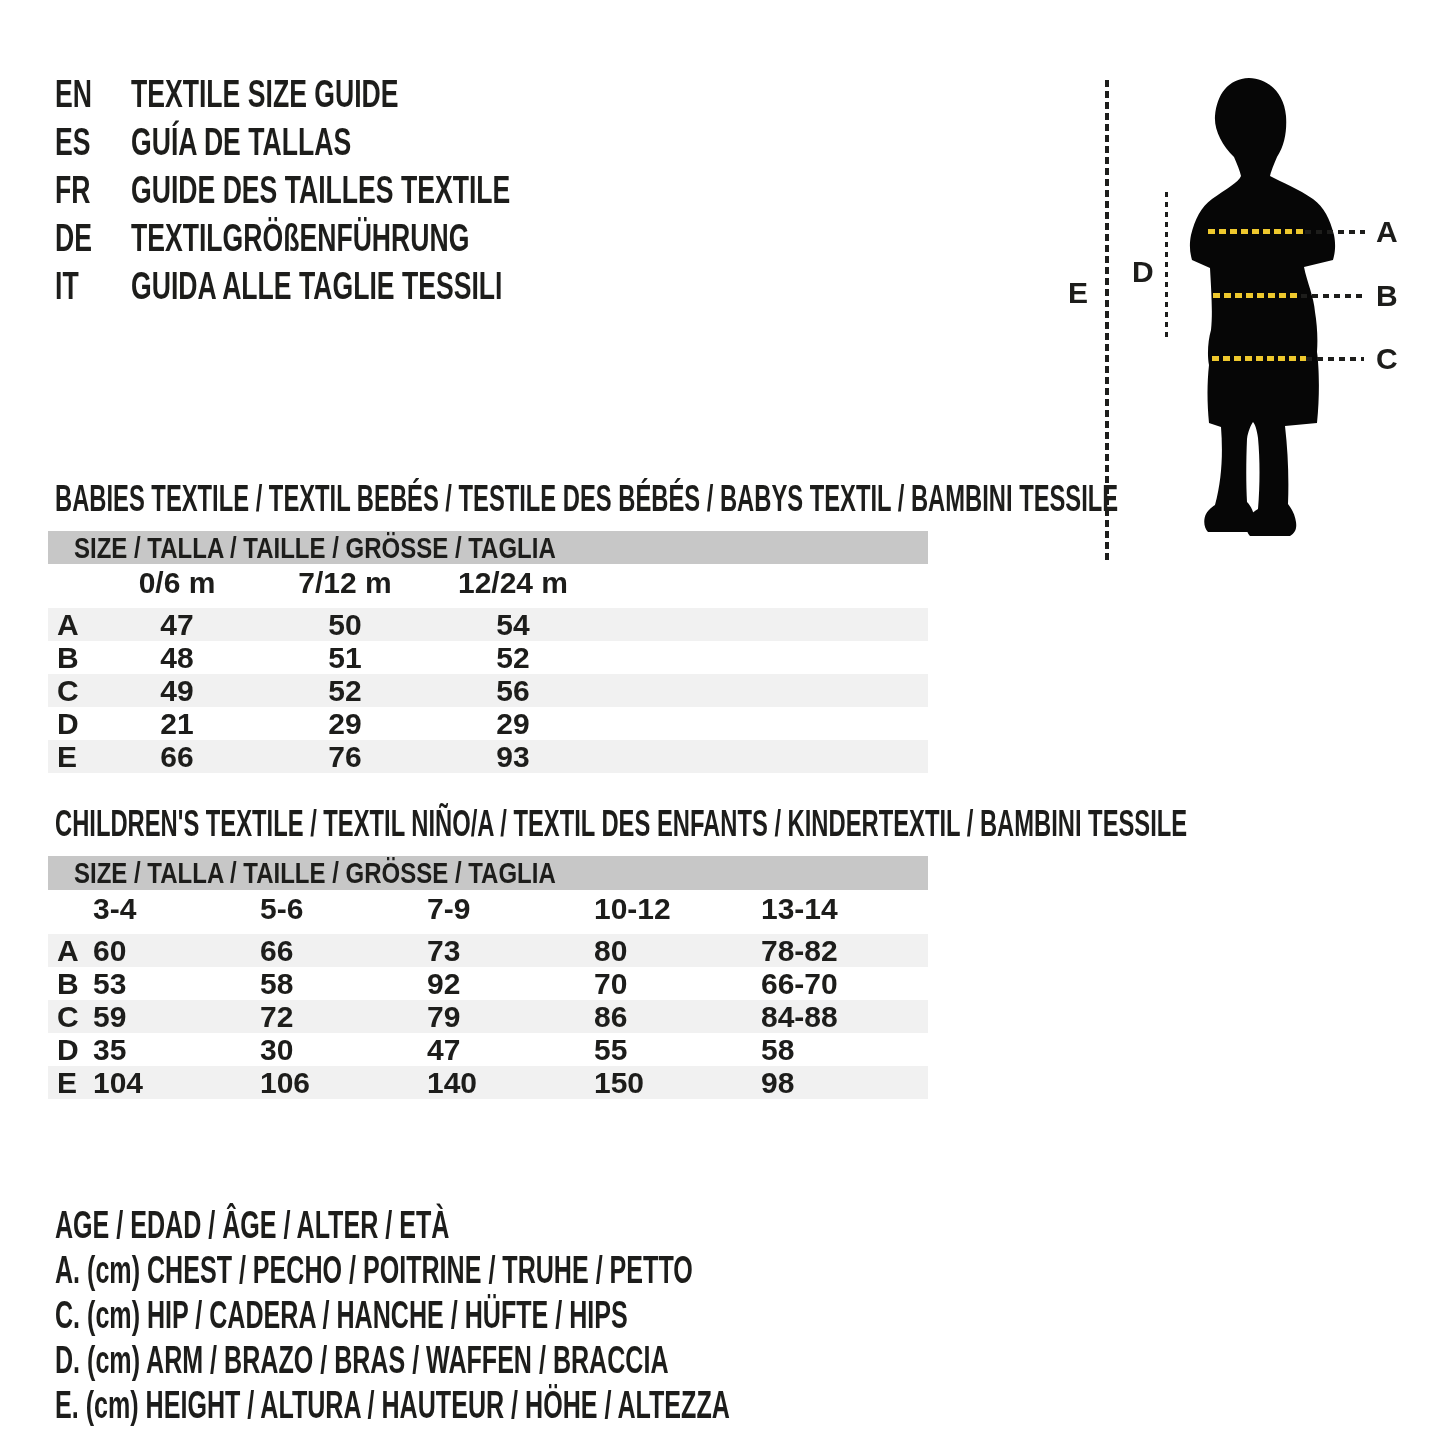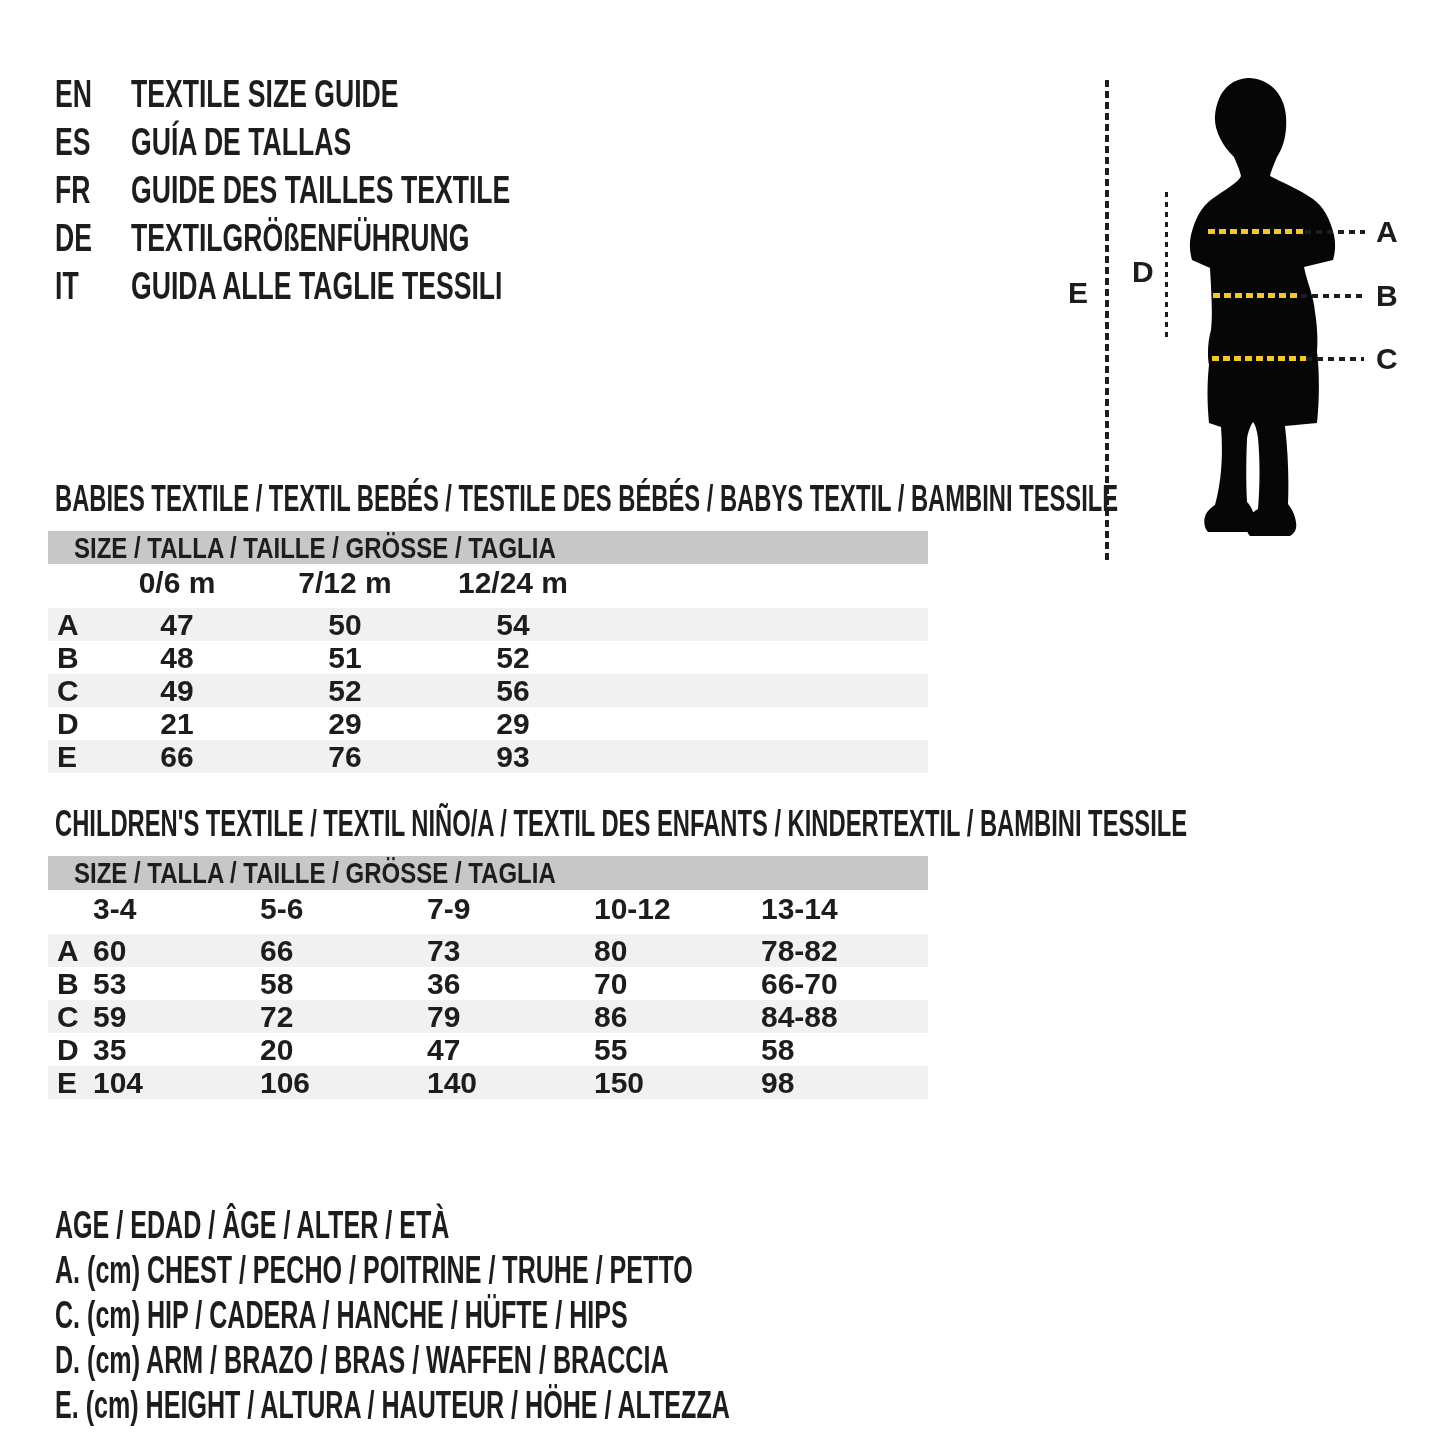--- a/index.html
+++ b/index.html
@@ -217,36 +217,36 @@
       <div class="c5">60</div>
       <div class="c5">66</div>
       <div class="c5">73</div>
       <div class="c5">80</div>
       <div class="c5">78-82</div>
     </div>
     <div class="trow">
       <div class="cl">B</div>
       <div class="c5">53</div>
       <div class="c5">58</div>
-      <div class="c5">36</div>
+      <div class="c5">92</div>
       <div class="c5">70</div>
       <div class="c5">66-70</div>
     </div>
     <div class="trow stripe">
       <div class="cl">C</div>
       <div class="c5">59</div>
       <div class="c5">72</div>
       <div class="c5">79</div>
       <div class="c5">86</div>
       <div class="c5">84-88</div>
     </div>
     <div class="trow">
       <div class="cl">D</div>
       <div class="c5">35</div>
-      <div class="c5">20</div>
+      <div class="c5">30</div>
       <div class="c5">47</div>
       <div class="c5">55</div>
       <div class="c5">58</div>
     </div>
     <div class="trow stripe">
       <div class="cl">E</div>
       <div class="c5">104</div>
       <div class="c5">106</div>
       <div class="c5">140</div>
       <div class="c5">150</div>

